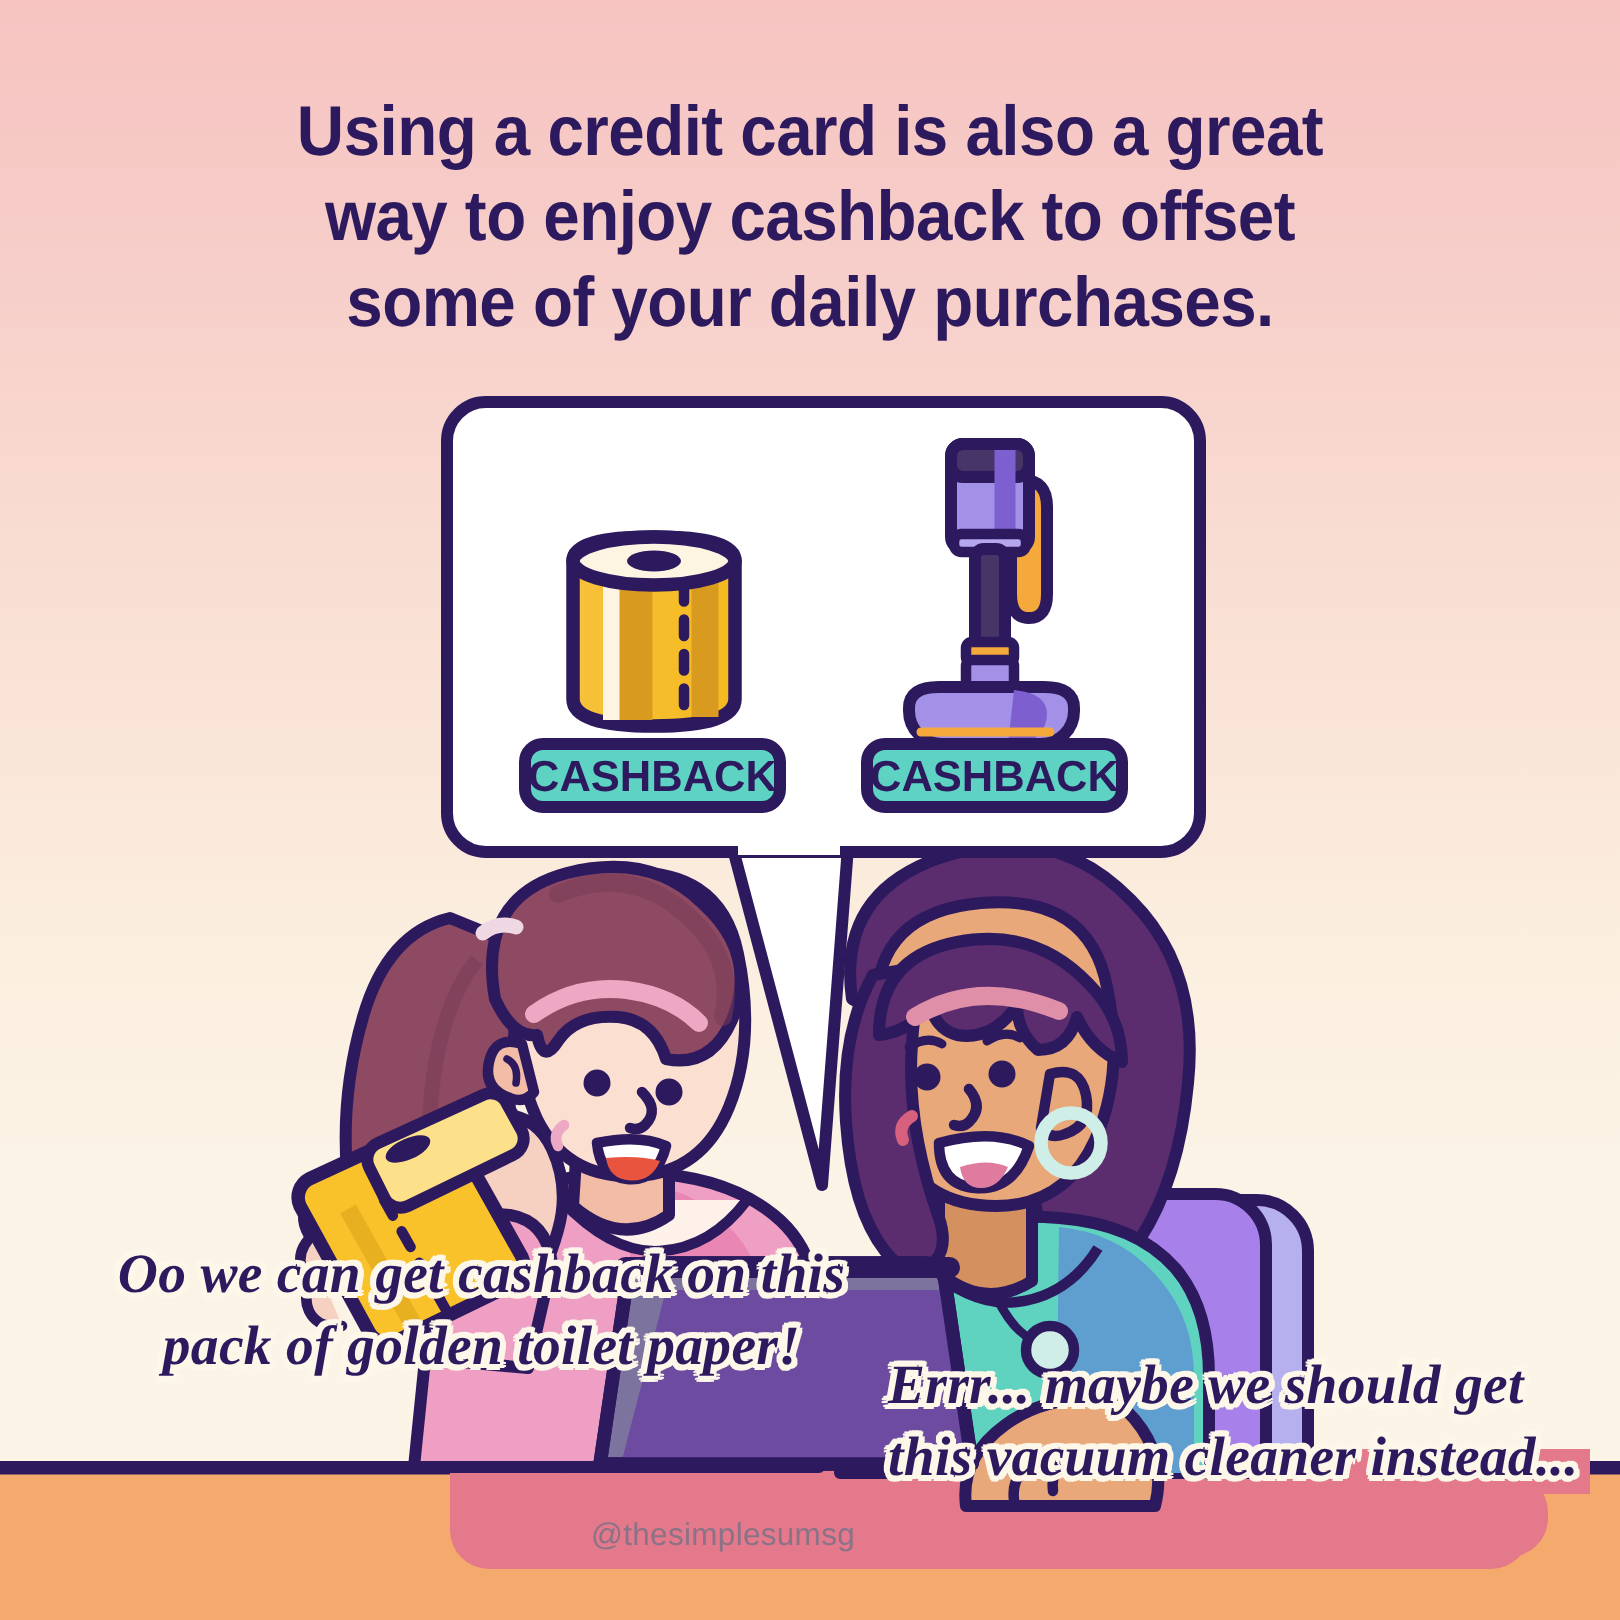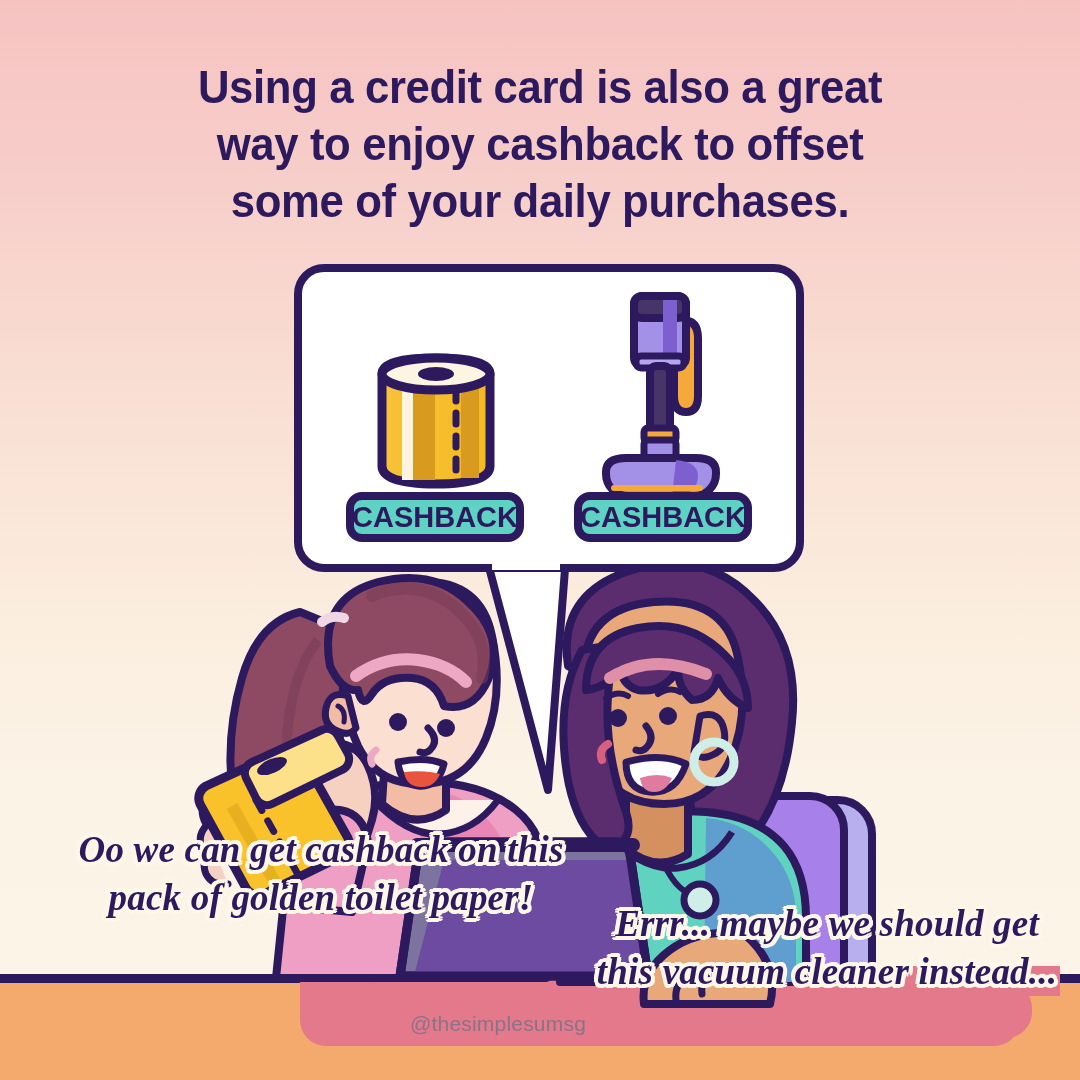--- a/index.html
+++ b/index.html
@@ -35,27 +35,26 @@
     font-style:italic;font-weight:bold;
     font-size:37px;line-height:48px;
     letter-spacing:0.2px;
     white-space:pre-line;
     text-shadow:
       -3px -3px 0 #fdf7ea, 3px -3px 0 #fdf7ea, -3px 3px 0 #fdf7ea, 3px 3px 0 #fdf7ea,
       -4px 0 0 #fdf7ea, 4px 0 0 #fdf7ea, 0 -4px 0 #fdf7ea, 0 4px 0 #fdf7ea,
       -4px -2px 0 #fdf7ea, 4px 2px 0 #fdf7ea, 2px -4px 0 #fdf7ea, -2px 4px 0 #fdf7ea;
   }
   #caption-left{left:56px;top:826px;width:530px;text-align:center;}
-  #caption-right{left:592px;top:900px;width:470px;text-align:center;}
+  #caption-right{left:592px;top:900px;width:470px;text-align:left;}
   
   #watermark{
     position:absolute;left:0;top:1012px;width:964px;text-align:center;
     color:#8a7287;font-size:21px;letter-spacing:0.2px;
     font-family:"Liberation Sans", sans-serif;
-    padding-left:16px;
   }
 </style>
 </head>
 <body>
 
 <div id="stage">
 
   <div id="headline">Using a credit card is also a great
 way to enjoy cashback to offset
 some of your daily purchases.</div>

